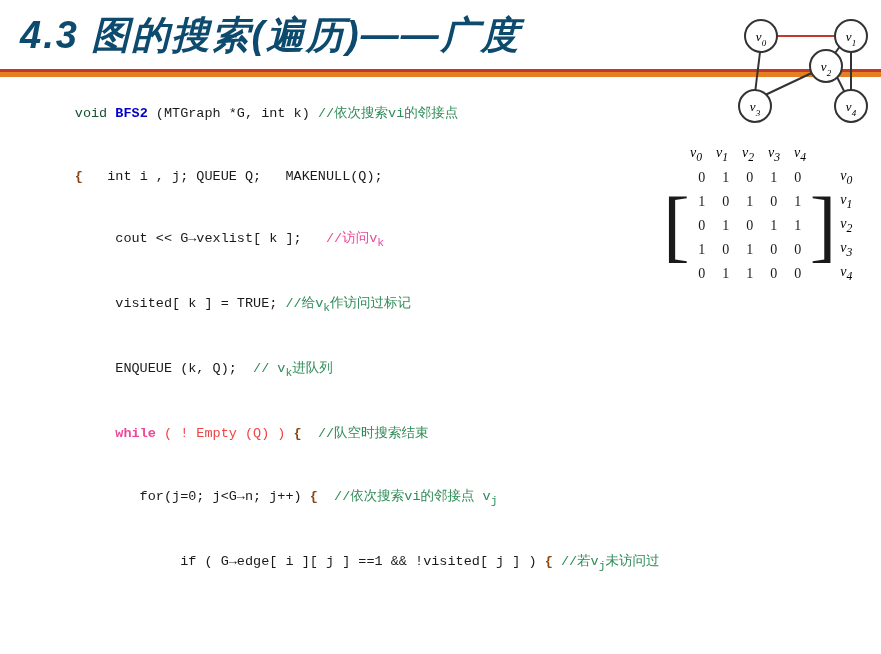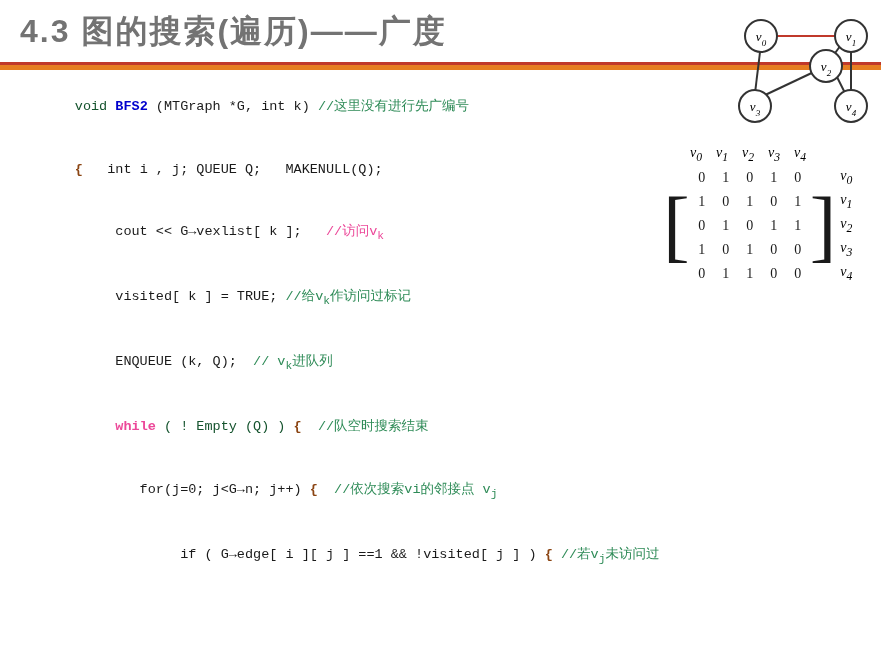--- a/index.html
+++ b/index.html
@@ -22,25 +22,26 @@
 
     
     .title-bar {
       display: flex;
       align-items: center;
       padding: 10px 20px 8px 20px;
       border-bottom: 3px solid #c0392b;
     }
 
     .title-text {
-      font-size: 32px;
+      font-size: 38px;
       font-weight: bold;
-      color: #737373;
+      color: #0c4a6e;
       font-family: 'SimHei', 'STHeiti', sans-serif;
       letter-spacing: 2px;
+      font-style: italic;
     }
 
     
     .accent-bar {
       height: 5px;
       background: #e67e22;
       margin: 0 0 0 0;
       width: 100%;
     }
 
@@ -203,41 +204,41 @@
         <div style="font-style:italic; font-size:14px; font-family:'Times New Roman'; line-height:1;">v<sub>3</sub></div>
         <div style="font-style:italic; font-size:14px; font-family:'Times New Roman'; line-height:1;">v<sub>4</sub></div>
       </div>
     </div>
   </div>
 
   <div class="main-content">
     <div class="code-section">
 
       <span class="code-line">
-        <span style="color:#14532d;">void </span><span style="color:#0000cd; font-weight:bold;">BFS2</span><span style="color:#1a1a1a;"> (MTGraph *G, int k) </span><span style="color:#2e8b57;">//这里没有进行先广编号</span>
+        <span style="color:#14532d;">void </span><span style="color:#0000cd; font-weight:bold;">BFS2</span><span style="color:#1a1a1a;"> (MTGraph *G, int k) </span><span style="color:#2e8b57;">//依次搜索vi的邻接点</span>
       </span>
 
       <span class="code-line">
         <span style="color:#8b4513; font-weight:bold;">{</span><span style="color:#1a1a1a;">   int i , j; QUEUE Q;   MAKENULL(Q);</span>
       </span>
 
       <span class="code-line">
         <span style="color:#1a1a1a;">     cout &lt;&lt; G→vexlist[ k ];   </span><span style="color:#ec4899;">//访问v<sub>k</sub></span>
       </span>
 
       <span class="code-line">
         <span style="color:#1a1a1a;">     visited[ k ] = TRUE; </span><span style="color:#2e8b57;">//给v<sub>k</sub>作访问过标记</span>
       </span>
 
       <span class="code-line">
         <span style="color:#1a1a1a;">     ENQUEUE (k, Q);  </span><span style="color:#2e8b57;">// v<sub>k</sub>进队列</span>
       </span>
 
       <span class="code-line">
-        <span style="color:#1a1a1a;">     </span><span style="color:#ec4899; font-weight:bold;">while</span><span style="color:#14532d;"> ( ! Empty (Q) ) </span><span style="color:#8b4513; font-weight:bold;">{</span><span style="color:#2e8b57;">  //队空时搜索结束</span>
+        <span style="color:#1a1a1a;">     </span><span style="color:#ec4899; font-weight:bold;">while</span><span style="color:#ef4444;"> ( ! Empty (Q) ) </span><span style="color:#8b4513; font-weight:bold;">{</span><span style="color:#2e8b57;">  //队空时搜索结束</span>
       </span>
 
 
       <span class="code-line">
         <span style="color:#1a1a1a;">        for(j=0; j&lt;G→n; j++) </span><span style="color:#8b4513; font-weight:bold;">{</span><span style="color:#2e8b57;">  //依次搜索vi的邻接点 v<sub>j</sub></span>
       </span>
 
       <span class="code-line">
         <span style="color:#1a1a1a;">             if ( G→edge[ i ][ j ] ==1 &amp;&amp; !visited[ j ] ) </span><span style="color:#8b4513; font-weight:bold;">{</span><span style="color:#2e8b57;"> //若v<sub>j</sub>未访问过</span>
       </span>

